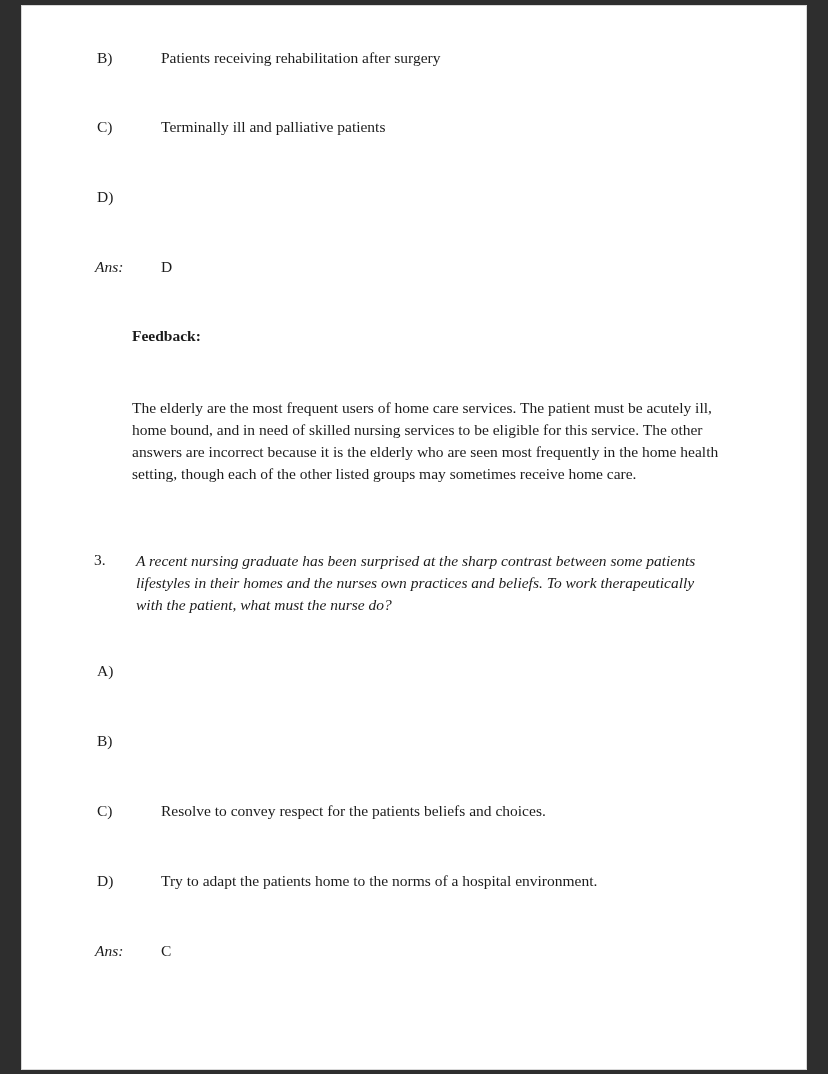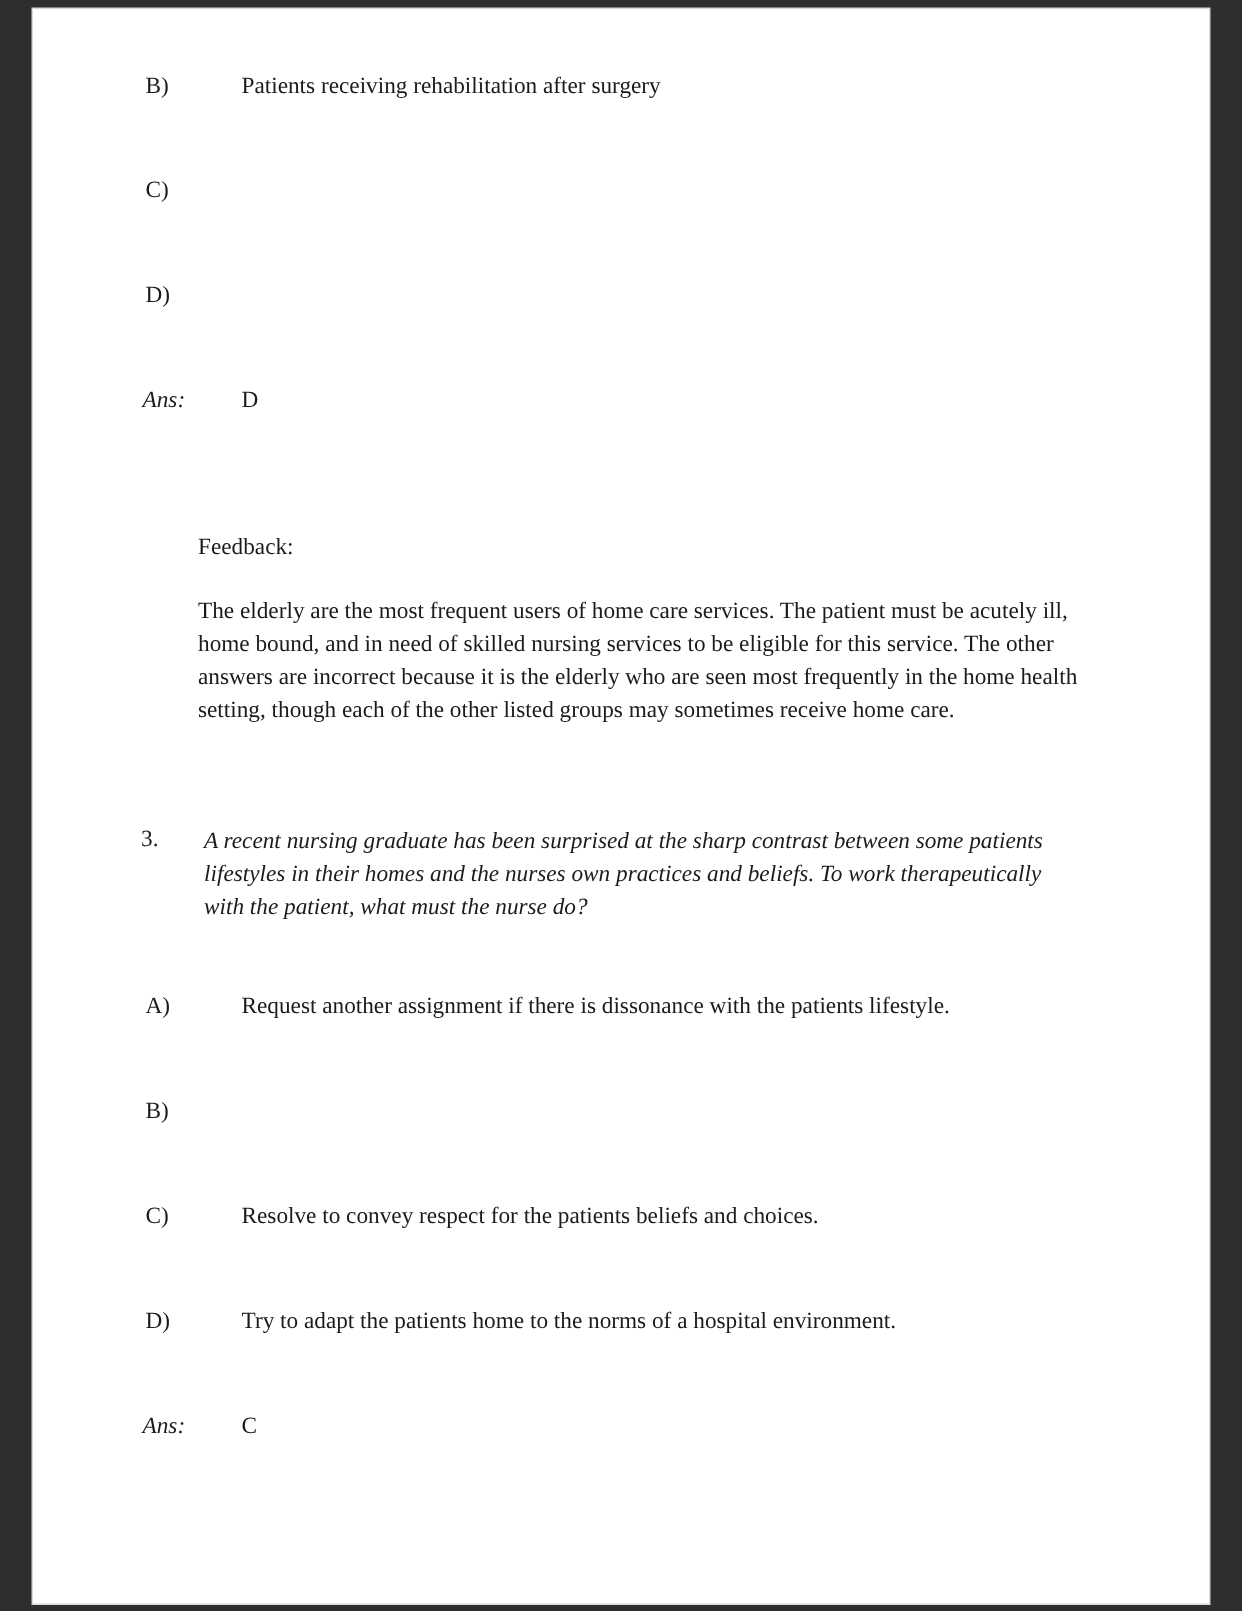--- a/index.html
+++ b/index.html
@@ -60,22 +60,21 @@
     width: 66px;
     flex: 0 0 66px;
     font-style: italic;
   }
   .ans-value {
     flex: 1 1 auto;
   }
 
   .feedback-heading {
     position: absolute;
-    font-weight: normal;
-    margin-top: 29px;
+    font-weight: bold;
   }
   .feedback-body {
     position: absolute;
     width: 595px;
     line-height: 1.42;
   }
 
   .q-row {
     position: absolute;
     display: flex;
@@ -99,20 +98,21 @@
   <div class="page">
     <div class="doc-body">
 
       <div class="opt-row" style="left:75px; top:42px; width:620px;">
         <span class="opt-label">B)</span>
         <span class="opt-text">Patients receiving rehabilitation after surgery</span>
       </div>
 
       <div class="opt-row" style="left:75px; top:111px; width:620px;">
         <span class="opt-label">C)</span>
+        <span class="opt-text">Terminally ill and palliative patients</span>
       </div>
 
       <div class="opt-row" style="left:75px; top:181px; width:620px;">
         <span class="opt-label">D)</span>
       </div>
 
       <div class="ans-row" style="left:73px; top:251px; width:400px;">
         <span class="ans-label">Ans:</span>
         <span class="ans-value">D</span>
       </div>
@@ -121,21 +121,20 @@
 
       <div class="feedback-body" style="left:110px; top:391px;">The elderly are the most frequent users of home care services. The patient must be acutely ill, home bound, and in need of skilled nursing services to be eligible for this service. The other answers are incorrect because it is the elderly who are seen most frequently in the home health setting, though each of the other listed groups may sometimes receive home care.</div>
 
       <div class="q-row" style="left:72px; top:544px;">
         <span class="q-num">3.</span>
         <span class="q-text">A recent nursing graduate has been surprised at the sharp contrast between some patients lifestyles in their homes and the nurses own practices and beliefs. To work therapeutically with the patient, what must the nurse do?</span>
       </div>
 
       <div class="opt-row" style="left:75px; top:655px; width:640px;">
         <span class="opt-label">A)</span>
-        <span class="opt-text">Request another assignment if there is dissonance with the patients lifestyle.</span>
       </div>
 
       <div class="opt-row" style="left:75px; top:725px; width:640px;">
         <span class="opt-label">B)</span>
       </div>
 
       <div class="opt-row" style="left:75px; top:795px; width:640px;">
         <span class="opt-label">C)</span>
         <span class="opt-text">Resolve to convey respect for the patients beliefs and choices.</span>
       </div>

